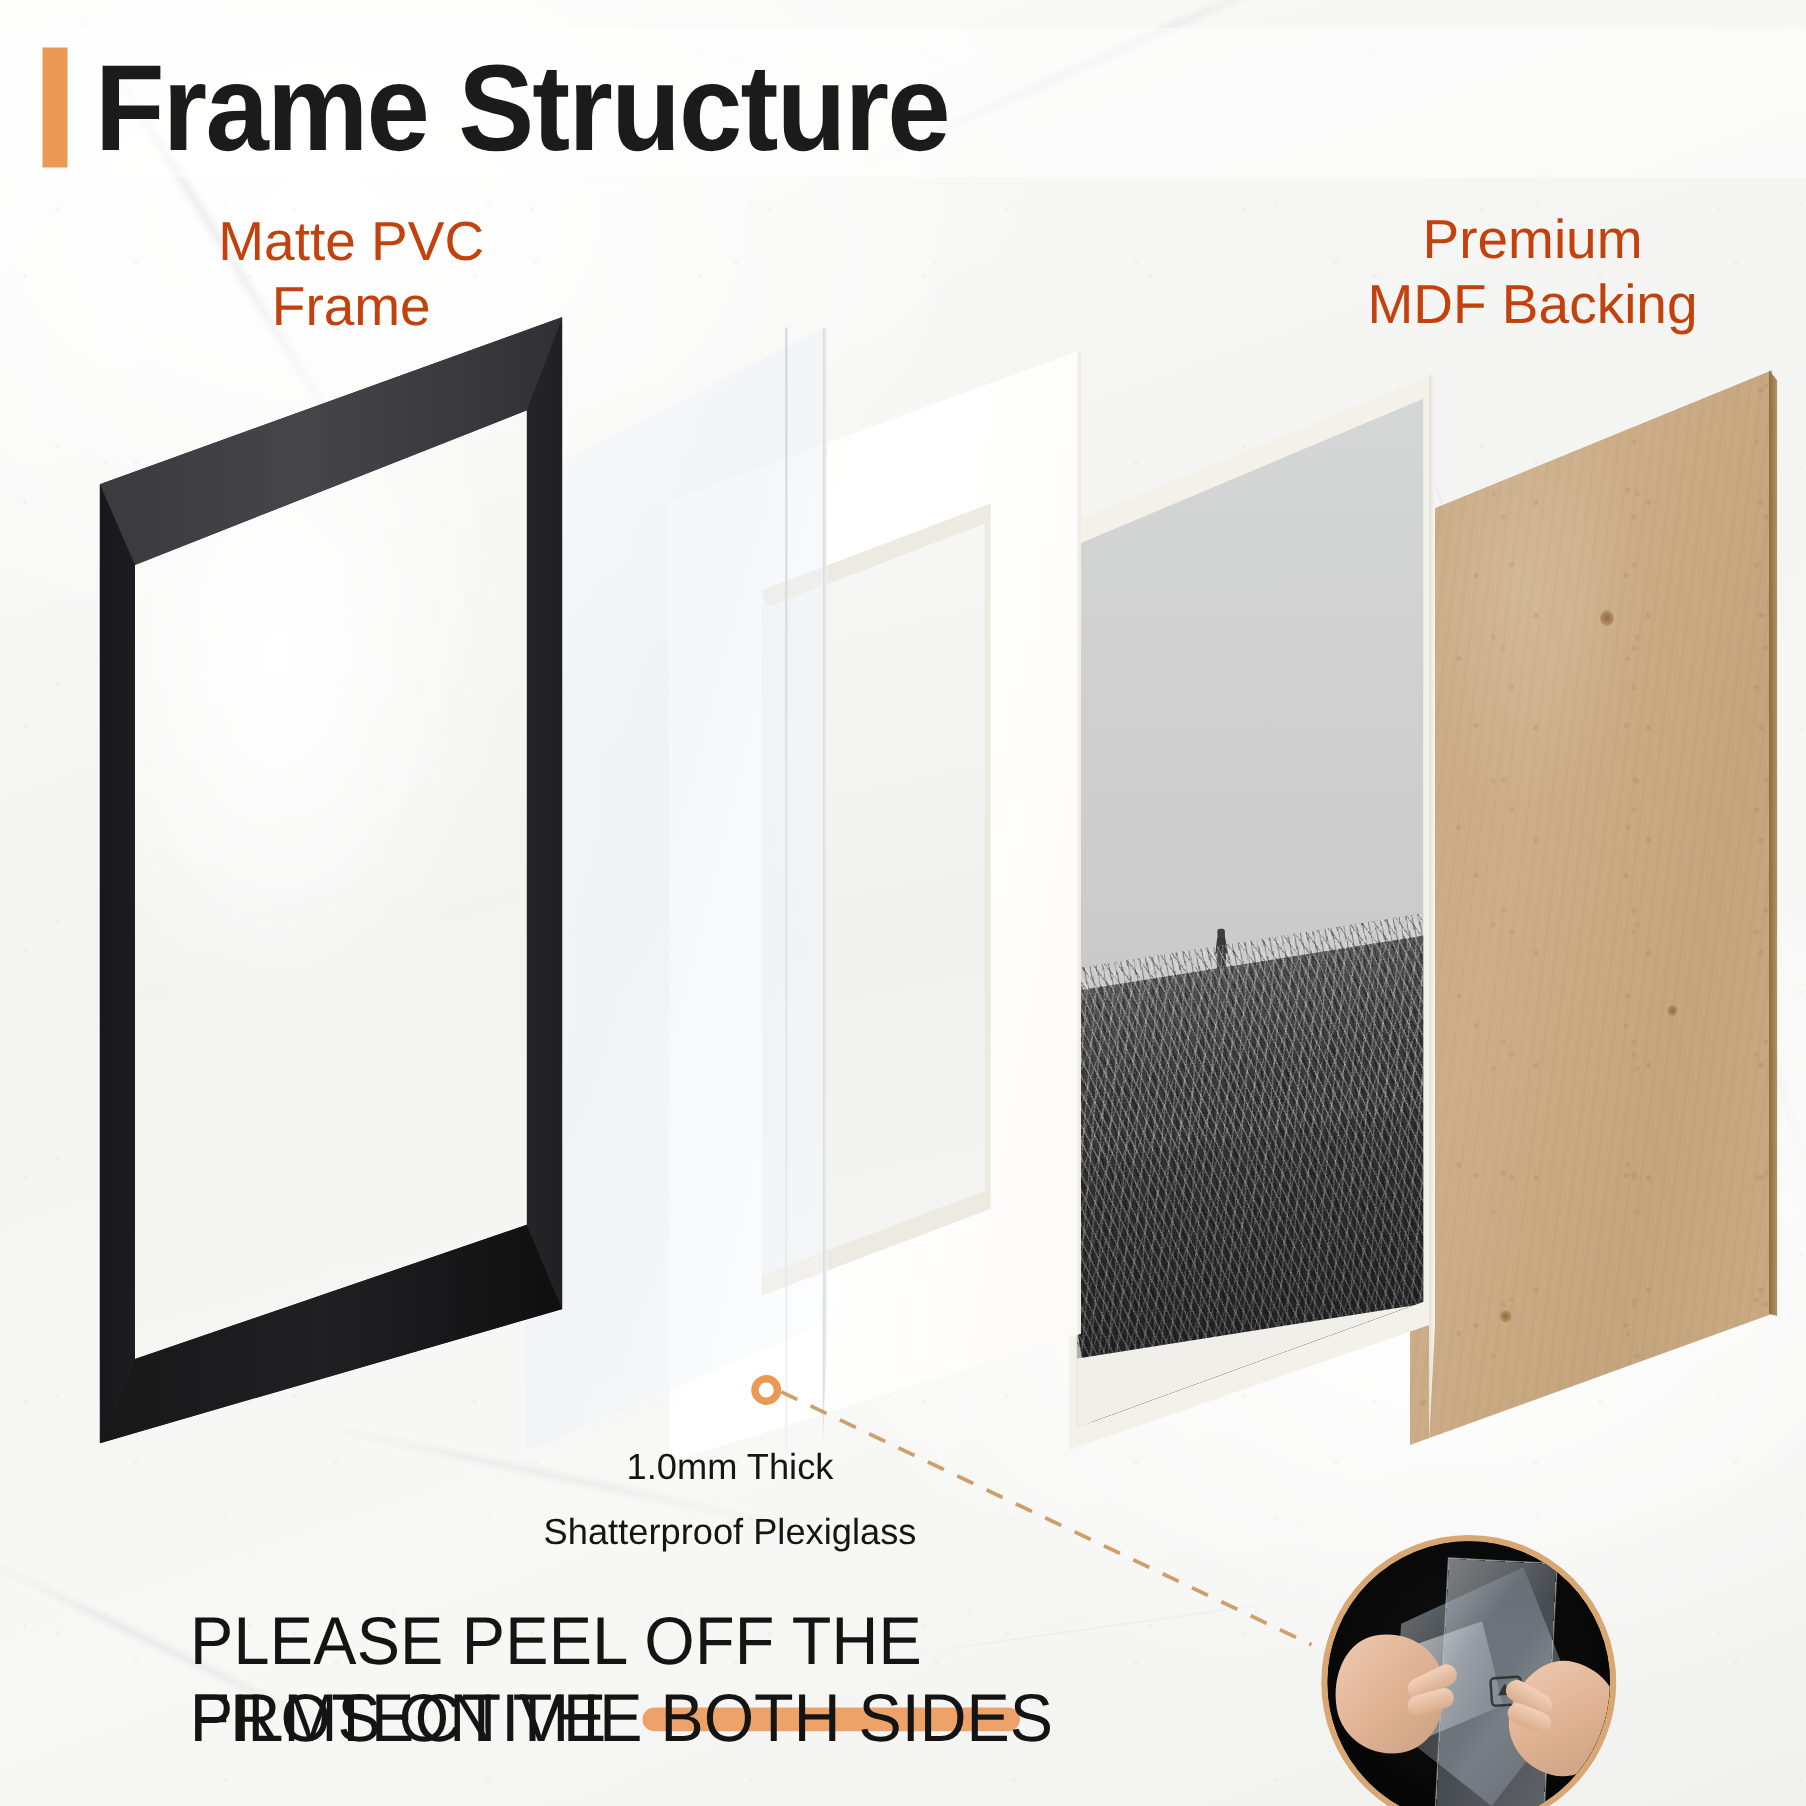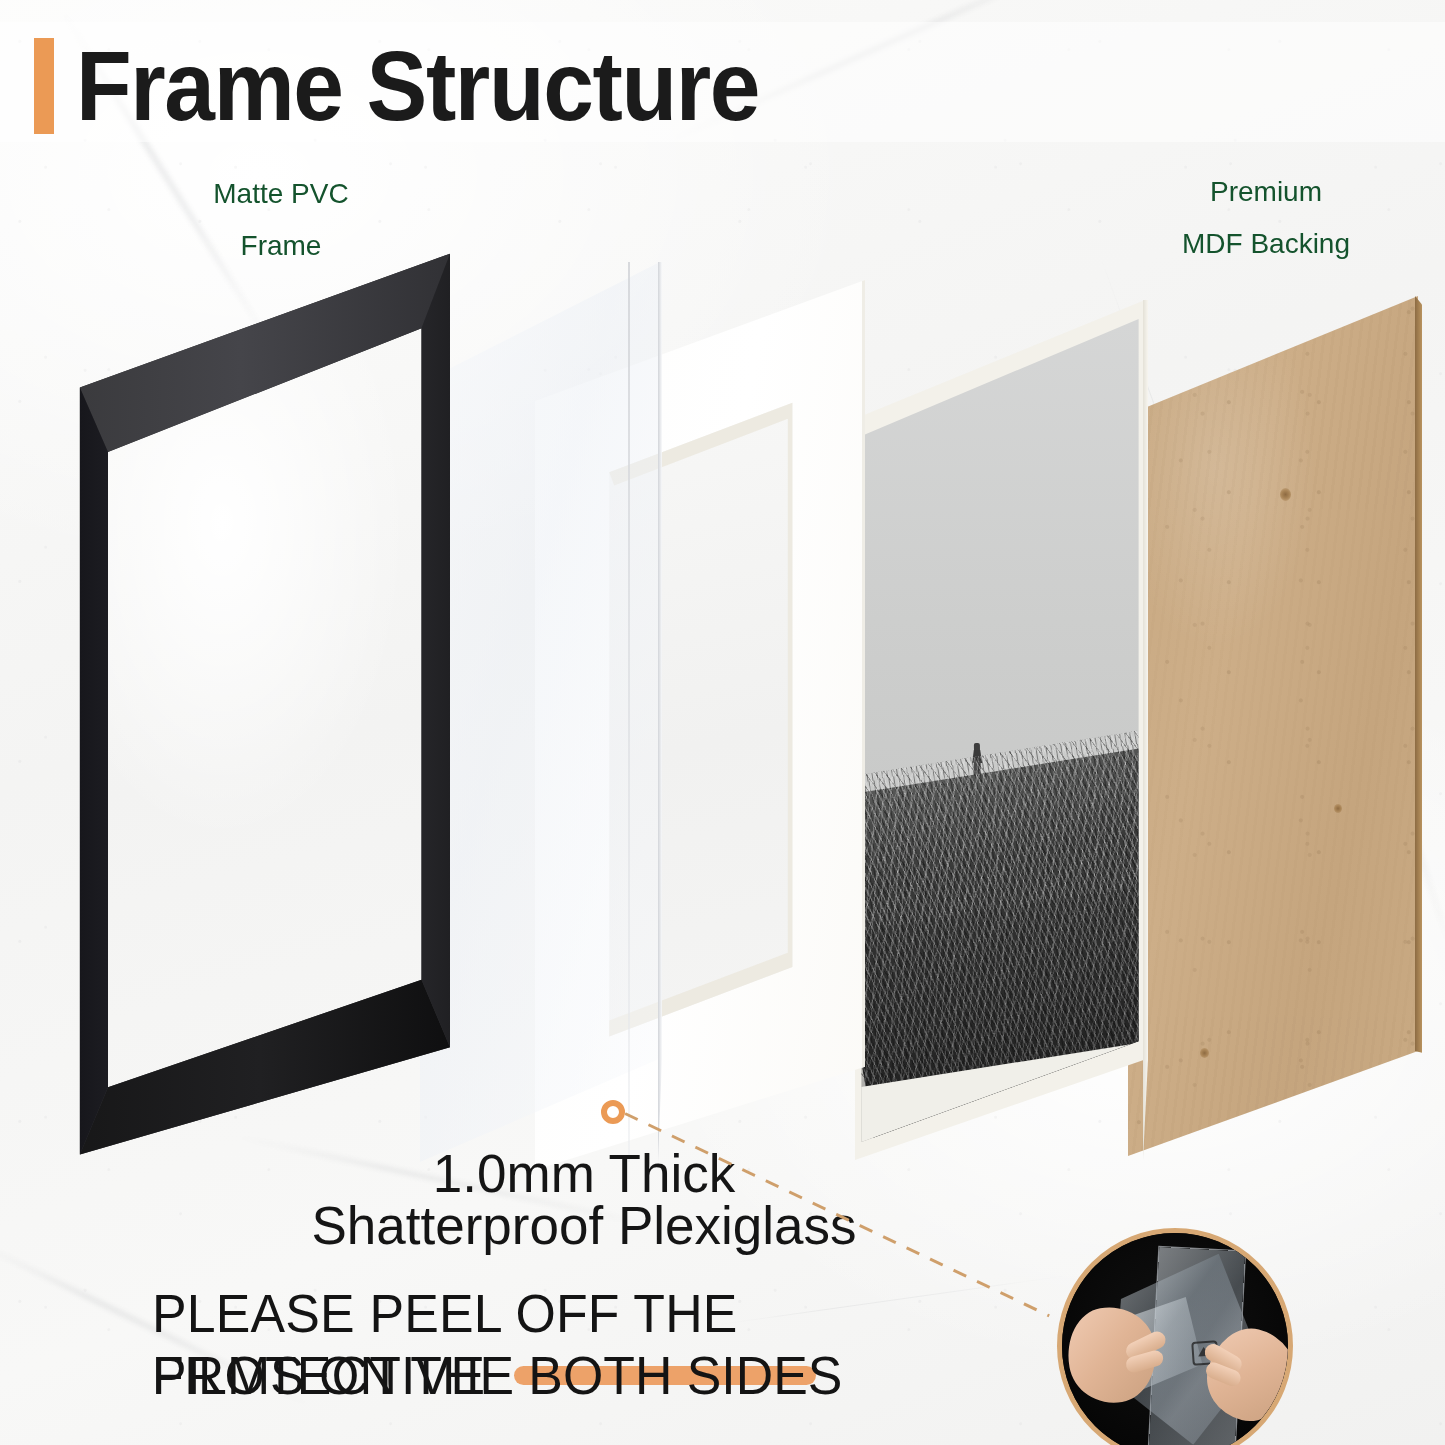--- a/index.html
+++ b/index.html
@@ -60,29 +60,29 @@
     color: #1b1b1b;
     font-family: "Liberation Sans Narrow", "Liberation Sans", sans-serif;
     transform: scaleX(0.93); transform-origin: left center;
     white-space: nowrap;
   }
 
   
   .lbl {
     position: absolute;
     text-align: center;
-    color: #14532d;
-    font-size: 28px;
+    color: #c2410c;
+    font-size: 44px;
     line-height: 52px;
     font-weight: 400;
     white-space: pre-line;
   }
   #label-frame { left: 128px;  top: 168px; width: 306px; }
   #label-mat   { left: 548px;  top: 168px; width: 406px; }
-  #label-mdf   { left: 1100px; top: 166px; width: 332px; }
+  #label-mdf   { left: 1060px; top: 166px; width: 332px; }
 
   
   .layer { position: absolute; }
 
   
   #frame-layer {
     left: 70px; top: 250px; width: 380px; height: 910px;
   }
   .frame-outer {
     position: absolute; inset: 0;
@@ -266,21 +266,21 @@
     position: absolute; right: -4px; top: 0; width: 7px; height: 100%;
     clip-path: polygon(0% 0%, 100% 1%, 100% 88%, 0% 87.8%);
     background: linear-gradient(90deg, #8c6b43, #b9935f);
   }
 
   
   .blbl {
     position: absolute;
     text-align: center;
     color: #151515;
-    font-size: 53px;
+    font-size: 29px;
     line-height: 52px;
     white-space: pre-line;
   }
   #label-plexi { left: 282px; top: 1148px; width: 604px; }
   #label-print { left: 872px; top: 1162px; width: 220px; }
 
   
   .dot-marker {
     position: absolute; left: 601px; top: 1100px;
     width: 24px; height: 24px; border-radius: 50%;

